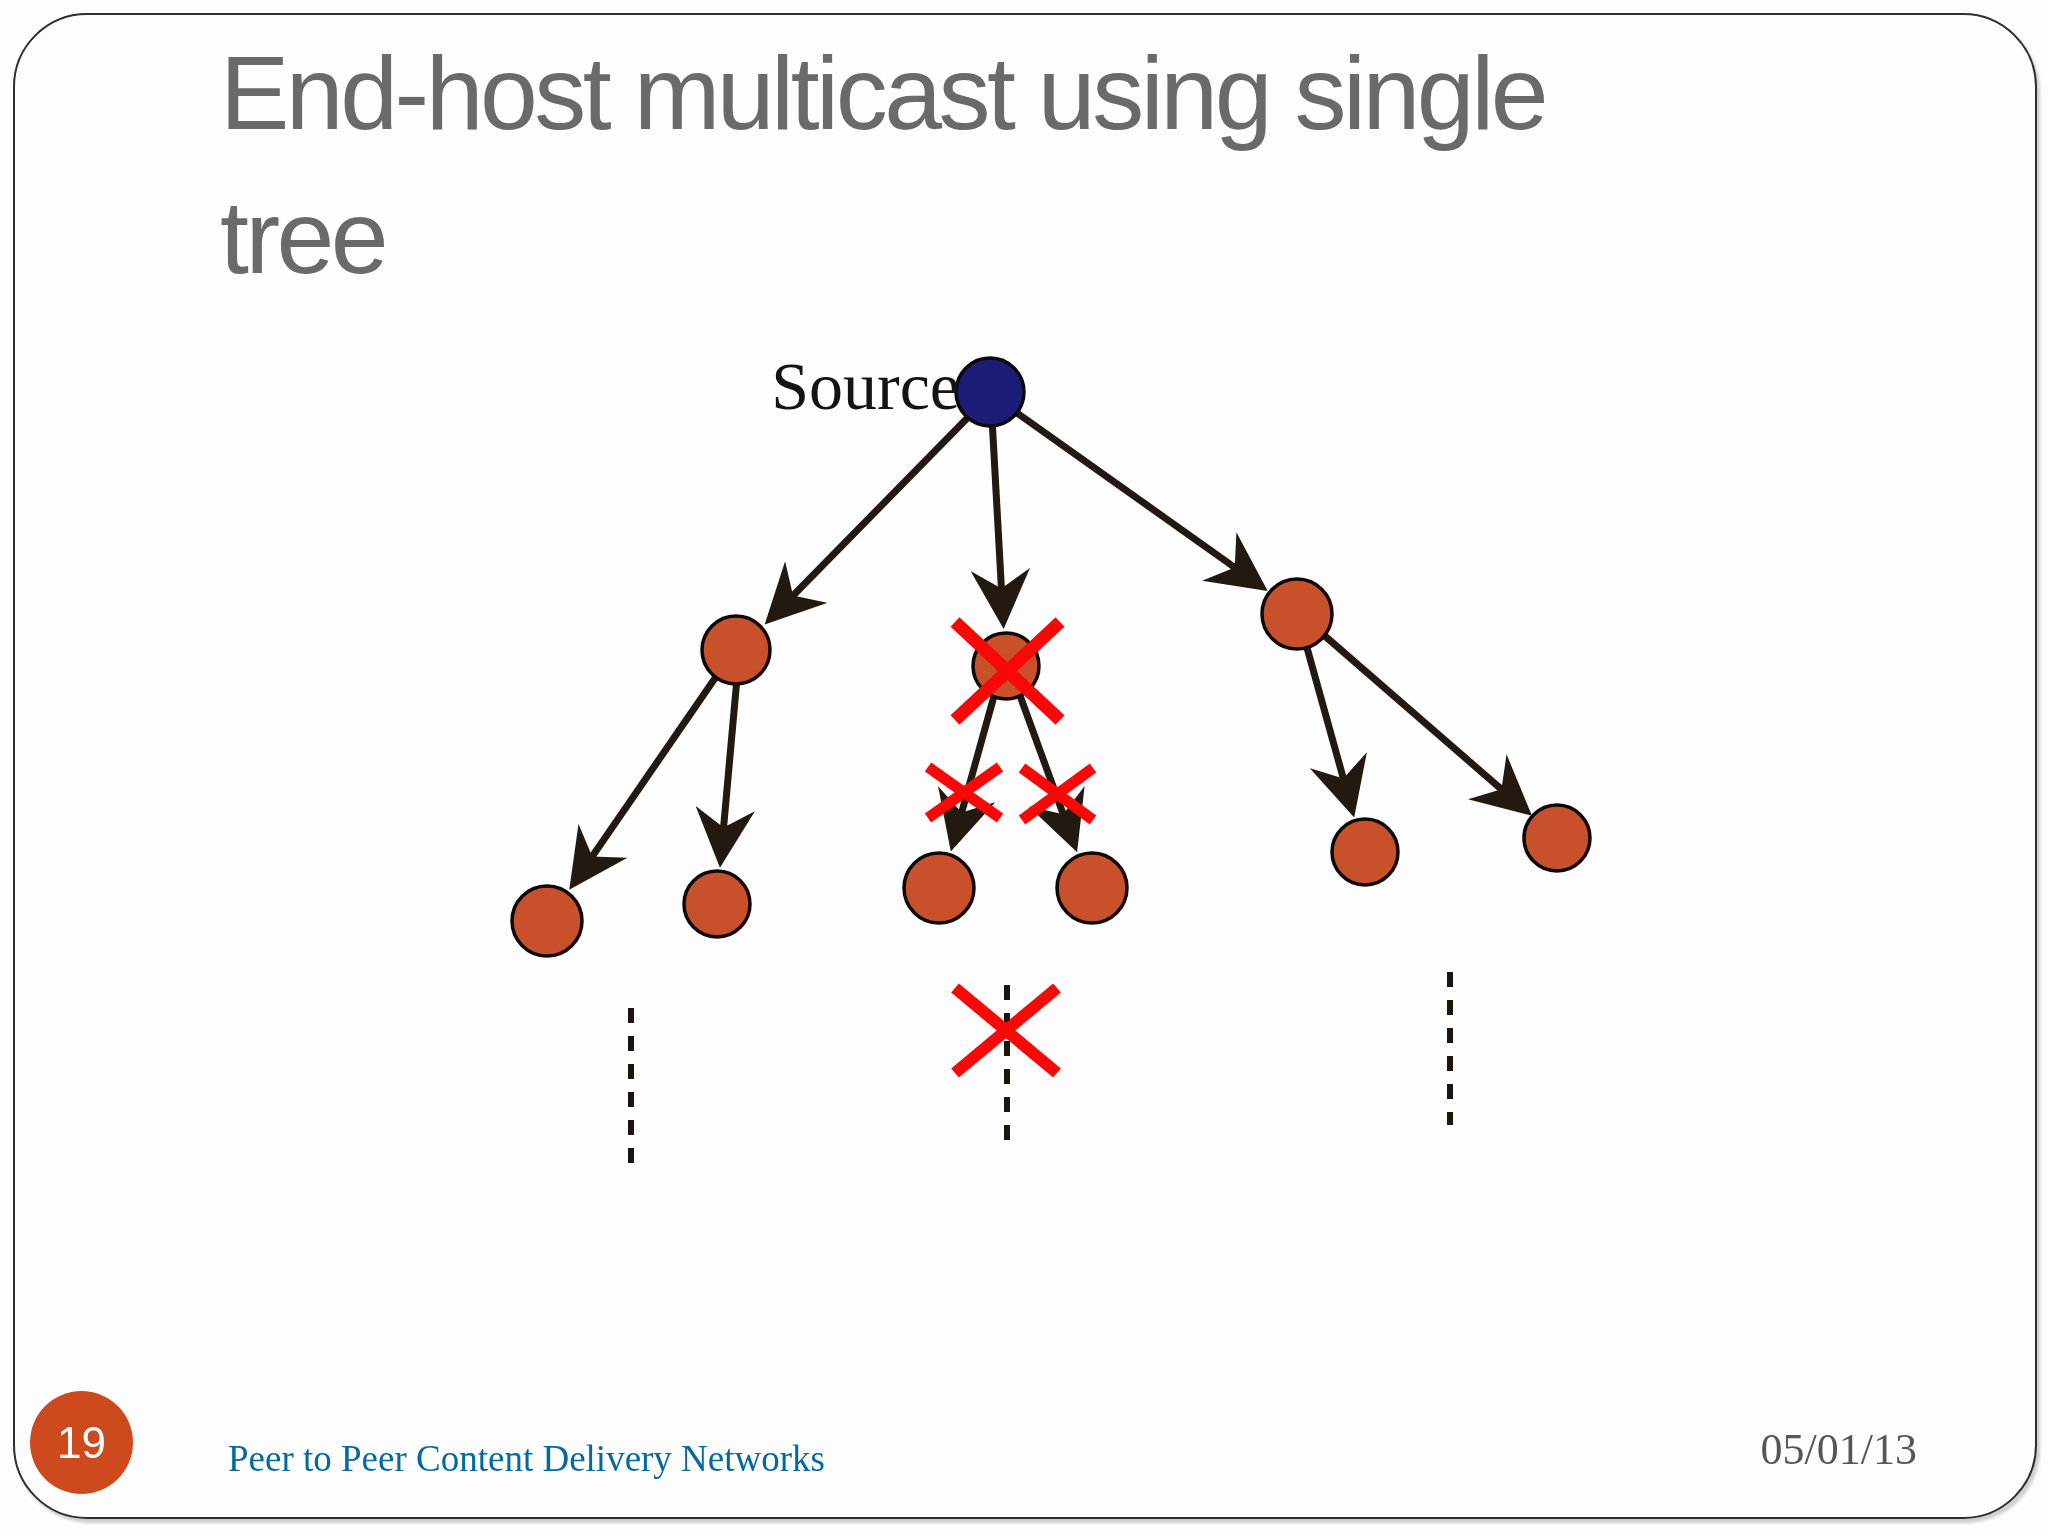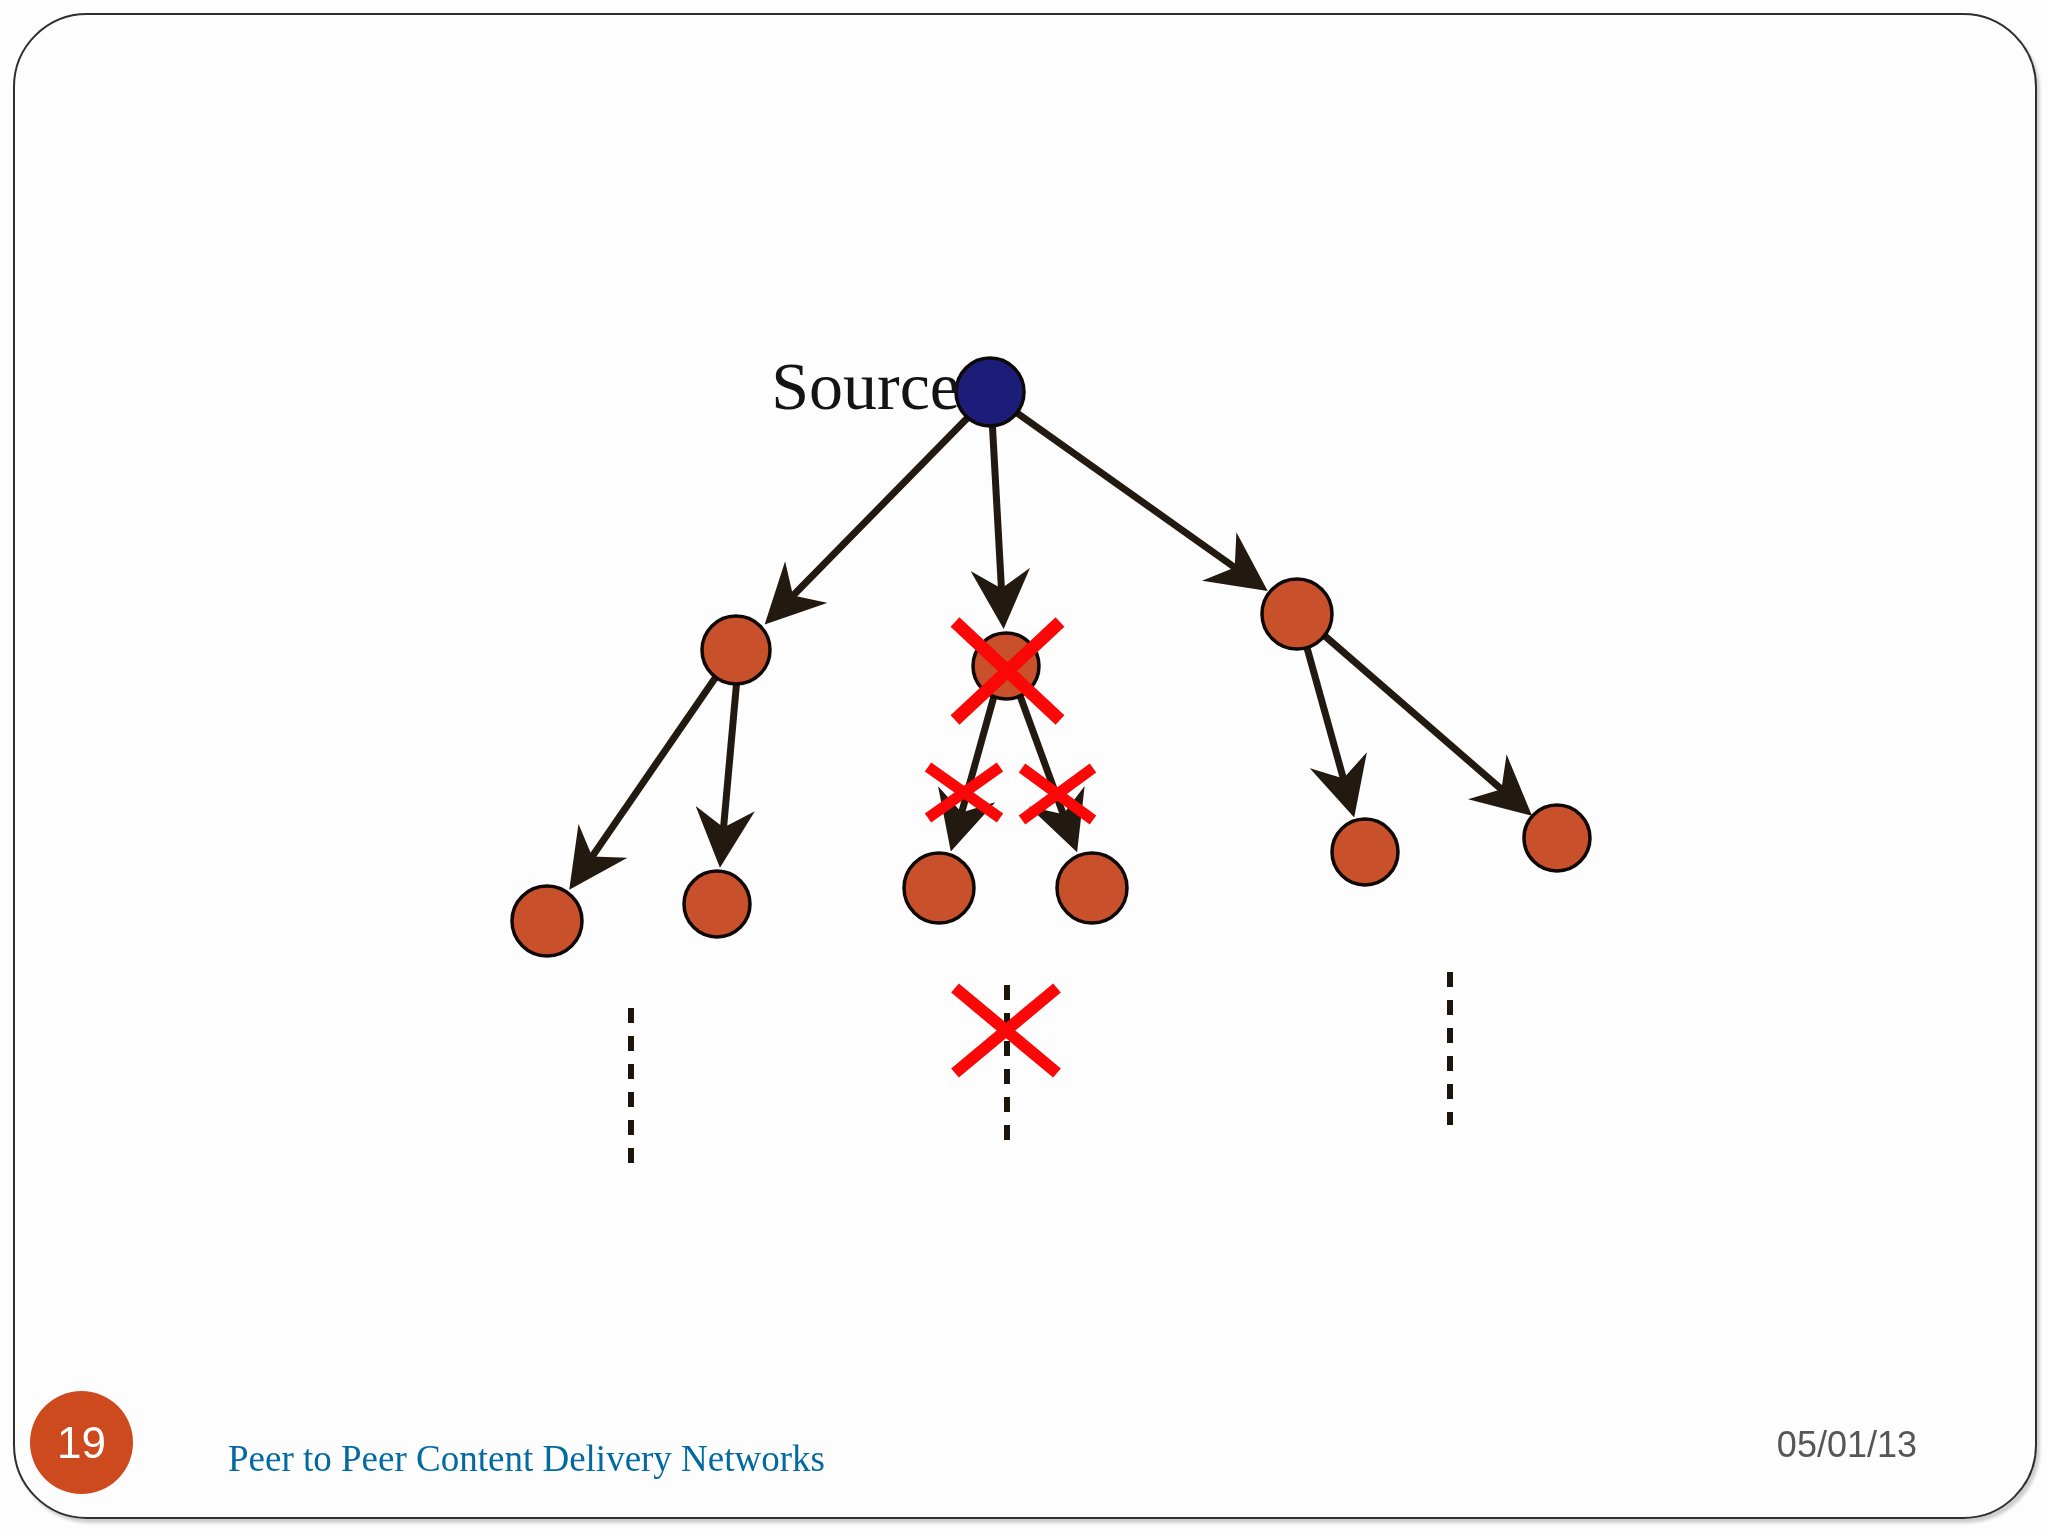--- a/index.html
+++ b/index.html
@@ -28,30 +28,34 @@
     border-radius:50%;background:#cd4a1e;
     display:flex;align-items:center;justify-content:center;
     color:#ffffff;font-size:44px;font-family:"Liberation Sans",sans-serif;
   }
   .footer-title{
     position:absolute;left:228px;top:1437px;
     font-family:"Liberation Serif",serif;font-size:37px;color:#0369a1;
   }
   .footer-date{
     position:absolute;right:131px;top:1424px;
-    font-family:Liberation Sans, sans-serif;font-size:36px;color:#565656;
+    font-family:Liberation Serif, serif;font-size:44px;color:#565656;
   }
 </style>
 </head>
 <body>
 
 <div class="slide">
 
   <div class="frame"></div>
 
+  <h1 class="title" style="margin:0;font-weight:400;">
+    <span>End-host multicast using single</span>
+    <span>tree</span>
+  </h1>
 
   <svg class="diagram-svg" width="2048" height="1536" viewBox="0 0 2048 1536" xmlns="http://www.w3.org/2000/svg">
     <defs>
       <marker id="arw" viewBox="0 0 10 10" refX="8" refY="5" markerWidth="8.5" markerHeight="8.5" orient="auto-start-reverse">
         <path d="M0,0 L10,5 L0,10 L3.2,5 Z" fill="#221910"></path>
       </marker>
     </defs>
 
     <g stroke-width="7" fill="none">
       <line x1="985" y1="400" x2="773" y2="616" marker-end="url(#arw)" stroke="#221910"></line>

